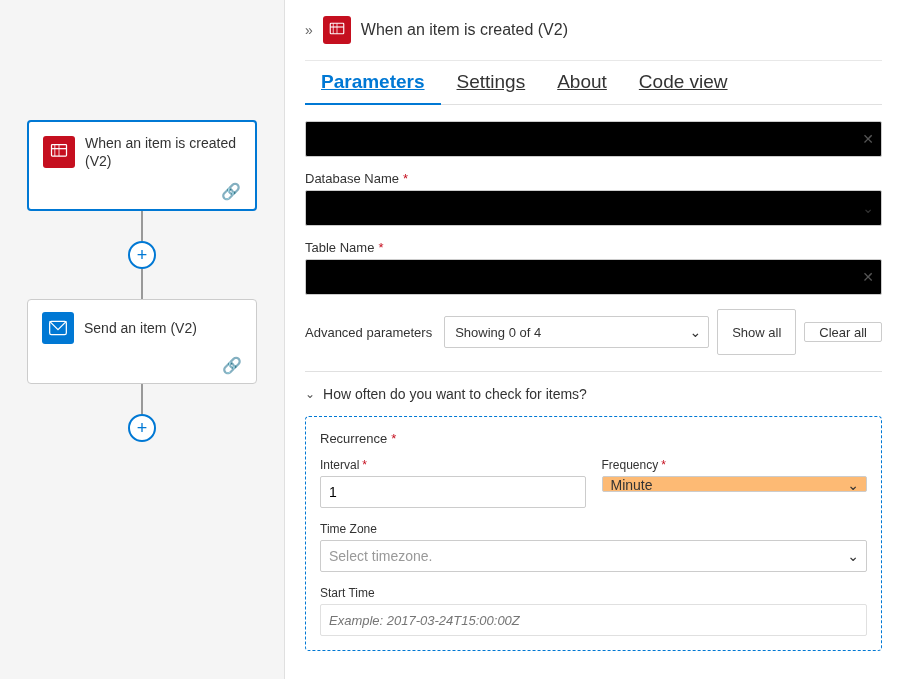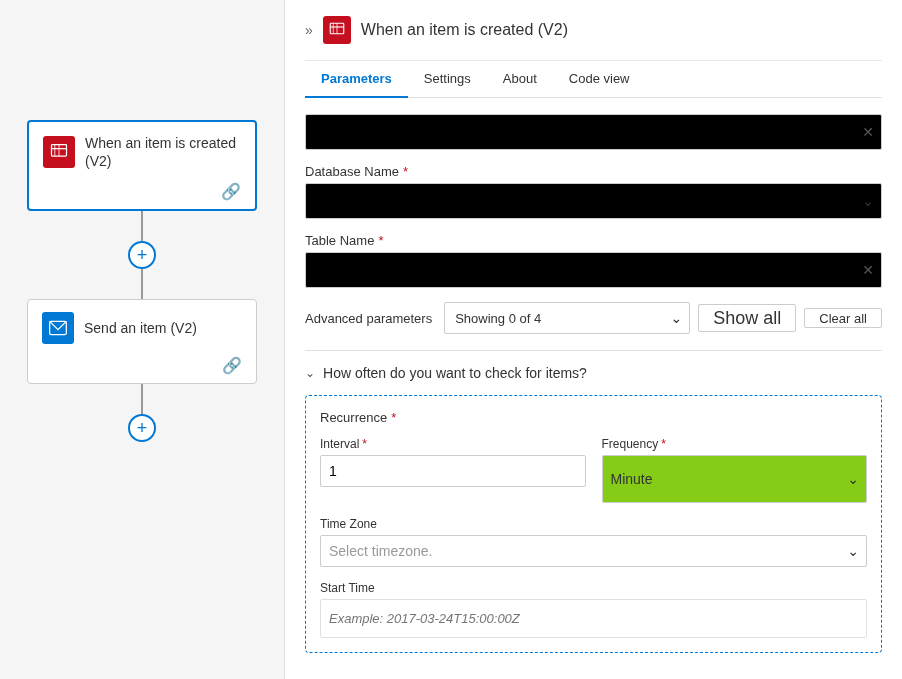--- a/index.html
+++ b/index.html
@@ -161,24 +161,25 @@
     .tabs {
       display: flex;
       gap: 0;
       border-bottom: 1px solid #e0e0e0;
       margin-bottom: 16px;
     }
 
     .tab {
       padding: 10px 16px;
       cursor: pointer;
-      font-size: 13px;
+      font-size: 19px;
       color: #333;
       border-bottom: 2px solid transparent;
       margin-bottom: -1px;
+      text-decoration: underline;
     }
 
     .tab.active {
       border-bottom: 2px solid #0078d4;
       font-weight: 600;
       color: #0078d4;
     }
 
     
     .field-row {
@@ -280,26 +281,26 @@
       border-radius: 2px;
       background: #fff;
       font-size: 13px;
       padding: 0 30px 0 10px;
       appearance: none;
       outline: none;
       color: #333;
     }
 
     .show-all-btn {
-      height: 28px;
+      height: 46px;
       padding: 0 14px;
       border: 1px solid #ccc;
       border-radius: 2px;
       background: #fff;
-      font-size: 18px;
+      font-size: 13px;
       cursor: pointer;
       white-space: nowrap;
       color: #333;
     }
 
     .clear-all-btn {
       height: 20px;
       padding: 0 14px;
       border: 1px solid #ccc;
       border-radius: 2px;
@@ -381,28 +382,28 @@
       font-size: 14px;
       outline: none;
     }
 
     .freq-select-wrapper {
       position: relative;
     }
 
     .freq-select {
       width: 100%;
-      height: 48px;
+      height: 16px;
       border: 1px solid #ccc;
       border-radius: 2px;
       padding: 0 30px 0 8px;
       font-size: 14px;
       appearance: none;
       outline: none;
-      background: #84cc16;
+      background: #fdba74;
       color: #333;
     }
 
     .tz-row {
       margin-bottom: 14px;
     }
 
     .tz-select-wrapper {
       position: relative;
     }
@@ -417,21 +418,21 @@
       appearance: none;
       outline: none;
       background: #fff;
       color: #999;
     }
 
     .start-time-row {}
 
     .start-time-input {
       width: 100%;
-      height: 39px;
+      height: 32px;
       border: 1px solid #e0e0e0;
       border-radius: 2px;
       padding: 11px 8px;
       font-size: 13px;
       outline: none;
       color: #999;
       background: #fff;
       font-style: italic;
     }
   </style>

